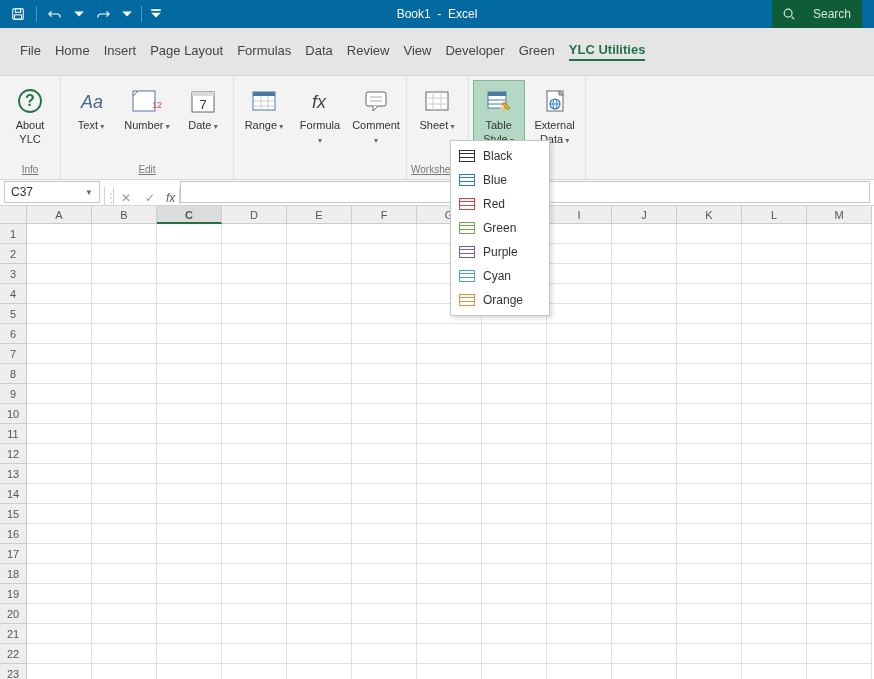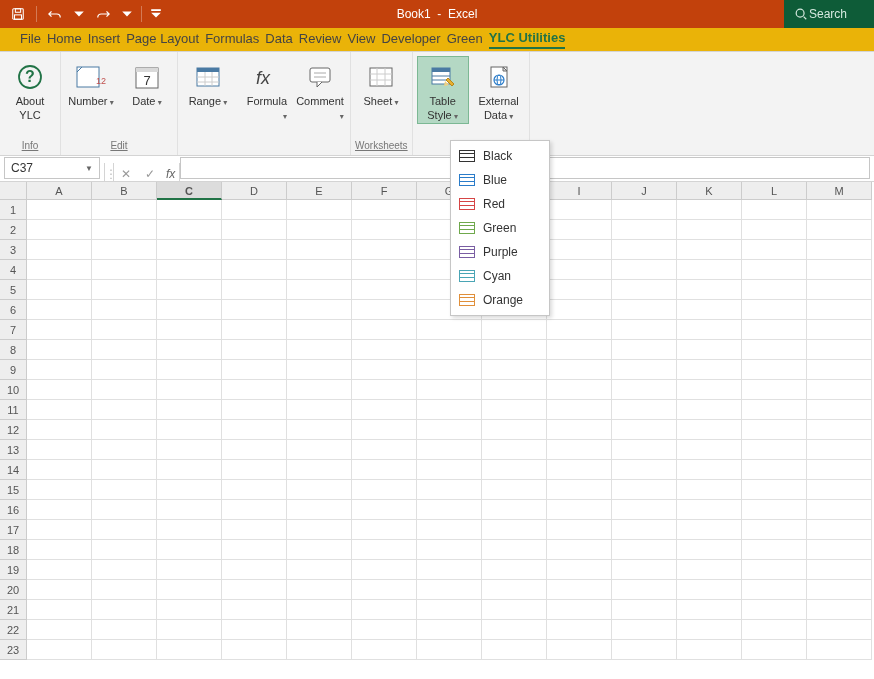--- a/index.html
+++ b/index.html
@@ -1,43 +1,43 @@
 <!DOCTYPE html>
 <html><head>
 <meta charset="utf-8">
 <style>
 * { margin:0; padding:0; box-sizing:border-box; font-family:"Segoe UI",Arial,sans-serif; }
 body { background:#fff; width:874px; height:679px; overflow:hidden; font-size:12px; color:#333; }
 
 
-.titlebar { height:28px; background:#c2410c; display:flex; align-items:center; position:relative; }
+.titlebar { height:28px; background:#0369a1; display:flex; align-items:center; position:relative; }
 .qat { display:flex; align-items:center; gap:8px; padding-left:8px; }
 .qat-btn { color:#fff; width:20px; height:20px; display:flex; align-items:center; justify-content:center; cursor:pointer; }
 .qat-btn svg { width:14px; height:14px; }
 .qat-sep { width:1px; height:16px; background:rgba(255,255,255,.3); }
 .title-center { position:absolute; left:50%; transform:translateX(-50%); color:#fff; font-size:12px; }
 .title-center span:first-child { }
 .title-center span:last-child { }
-.search-box { position:absolute; right:0; height:28px; width:90px; background:#0e5c38; display:flex; align-items:center; gap:1px; padding:0 10px; color:#d4e8de; }
+.search-box { position:absolute; right:12px; height:28px; width:90px; background:#0e5c38; display:flex; align-items:center; gap:17px; padding:0 10px; color:#d4e8de; }
 .search-box svg { width:14px; height:14px; }
 
 
-.tabs { height:24px; background:#eab308; border-bottom:1px solid #d4d4d4; display:flex; align-items:center; gap:6px; padding-left:20px; }
+.tabs { height:48px; background:#e5e5e5; border-bottom:1px solid #d4d4d4; display:flex; align-items:center; gap:14px; padding-left:20px; }
 .tab { font-size:13px; color:#444; cursor:pointer; padding-bottom:2px; }
 .tab.active { color:#217346; font-weight:600; border-bottom:2px solid #217346; }
 
 
 .ribbon { height:104px; background:#f3f3f3; border-bottom:1px solid #d4d4d4; display:flex; }
 .group { display:flex; flex-direction:column; justify-content:space-between; padding:4px 4px 2px; border-right:1px solid #e1e1e1; }
 .group-items { display:flex; gap:4px; flex:1; align-items:flex-start; }
 .group-label { font-size:10px; color:#777; text-align:center; padding-bottom:2px; padding-top:2px;text-decoration:underline; }
 .big-btn { width:52px; display:flex; flex-direction:column; align-items:center; justify-content:flex-start; padding:3px 2px 0; cursor:pointer; border:1px solid transparent; text-align:center; gap:1px; }
 .big-btn.highlight { background:#b4d8c4; border:1px solid #7cb894; }
 .big-btn .icon-box { height:34px; display:flex; align-items:center; justify-content:center; }
-.big-btn .lbl { font-size:11px; line-height:13px; color:#333;text-align:right; }
+.big-btn .lbl { font-size:11px; line-height:13px; color:#333; }
 .big-btn .dd { font-size:8px; color:#666; }
 
 
 .fbar { height:26px; background:#fff; border-bottom:1px solid #d4d4d4; display:flex; align-items:flex-end; }
 .namebox { width:96px; height:22px; margin:2px 4px; border:1px solid #c6c6c6; display:flex; align-items:center; padding:0 6px; justify-content:space-between; font-size:12px; }
 .namebox .arrow { font-size:8px; color:#666; }
 .fbar-sep { width:1px; height:18px; background:#d4d4d4; }
 .fbar-btn { width:24px; text-align:center; color:#999; cursor:pointer; }
 .fx { font-style:italic; color:#666; padding:0 4px; font-size:12px; }
 .finput { flex:1; height:22px; border:1px solid #c6c6c6; margin:2px 4px 2px 0; background:#fff; }
@@ -137,20 +137,28 @@
             </svg>
           </div>
           <div class="lbl">About</div>
           <div class="lbl">YLC</div>
         </div>
       </div>
       <div class="group-label">Info</div>
     </div>
     <div class="group">
       <div class="group-items">
+        <div class="big-btn">
+          <div class="icon-box">
+            <svg width="30" height="26" viewBox="0 0 30 26">
+              <text x="5" y="20" font-size="18" font-style="italic" fill="#4a6a8a" font-family="Georgia">Aa</text>
+            </svg>
+          </div>
+          <div class="lbl">Text<span class="dd"> ▾</span></div>
+        </div>
         <div class="big-btn">
           <div class="icon-box">
             <svg width="30" height="26" viewBox="0 0 30 26">
               <rect x="1" y="3" width="22" height="20" fill="#fff" stroke="#4a7aa3" stroke-width="1"></rect>
               <path d="M6 3 L1 8" stroke="#4a7aa3"></path>
               <text x="20" y="20" font-size="9" fill="#c0504d">123</text>
             </svg>
           </div>
           <div class="lbl">Number<span class="dd"> ▾</span></div>
         </div>

